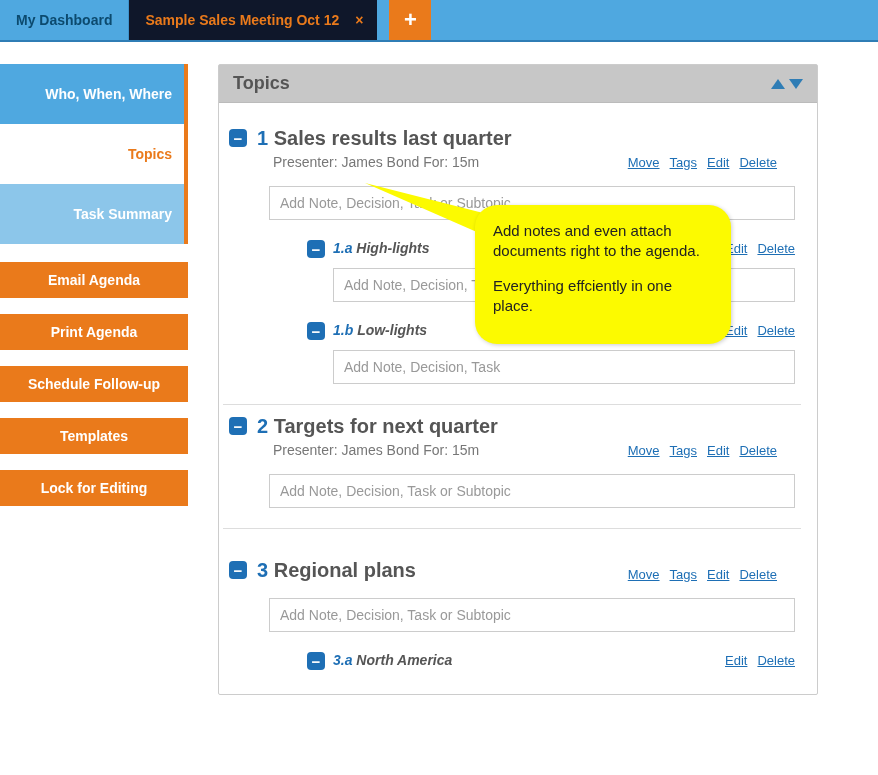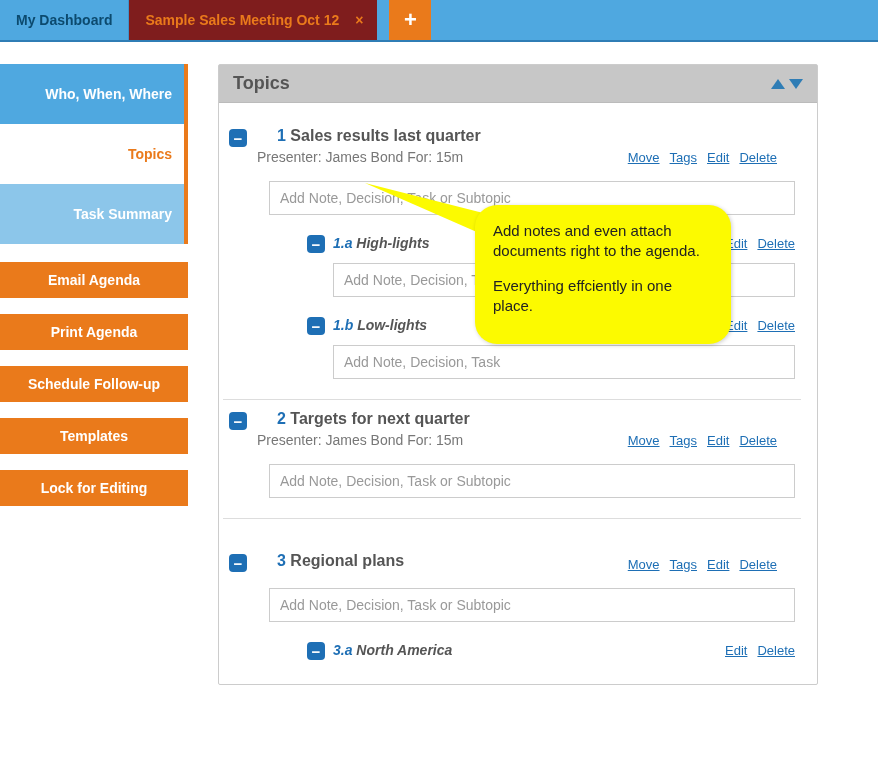--- a/index.html
+++ b/index.html
@@ -25,21 +25,21 @@
     height: 100%;
     color: #0c4a6e;
     font-weight: bold;
     cursor: pointer;
   }
   .tab-dashboard {
     background: #4fa8e0;
     border-right: 1px solid #3f93cc;
   }
   .tab-meeting {
-    background: #7f1d1d;
+    background: #0f172a;
     color: #ea7a1b;
     font-weight: bold;
     padding-right: 10px;
     gap: 12px;
   }
   .tab-close { color: #ea7a1b; font-weight: bold; cursor: pointer; padding: 0 4px; }
   .tab-add {
     background: #ea7a1b;
     color: #fff;
     width: 42px;
@@ -116,23 +116,23 @@
     width: 18px; height: 18px;
     background: #1e6fb5;
     color: #fff;
     font-weight: bold;
     border-radius: 4px;
     font-size: 15px;
     margin-top: 2px;
     cursor: pointer;
     flex-shrink: 0;
   }
-  .topic-title { font-weight: bold; color: #555; font-size: 16px; margin-left: 20px; }
+  .topic-title { font-weight: bold; color: #555; font-size: 20px; }
   .topic-num { color: #1e6fb5; font-weight: bold; }
-  .presenter { color: #777; font-size: 14px; margin-top: 4px; margin-left: 0px; }
+  .presenter { color: #777; font-size: 14px; margin-top: 4px; margin-left: 16px; }
   .topic-actions {
     display: flex;
     gap: 10px;
     justify-content: center;
     margin-right: 18px;
   }
   .topic-actions a, .sub-actions a {
     color: #1e6fb5;
     text-decoration: underline;
     font-size: 13px;

